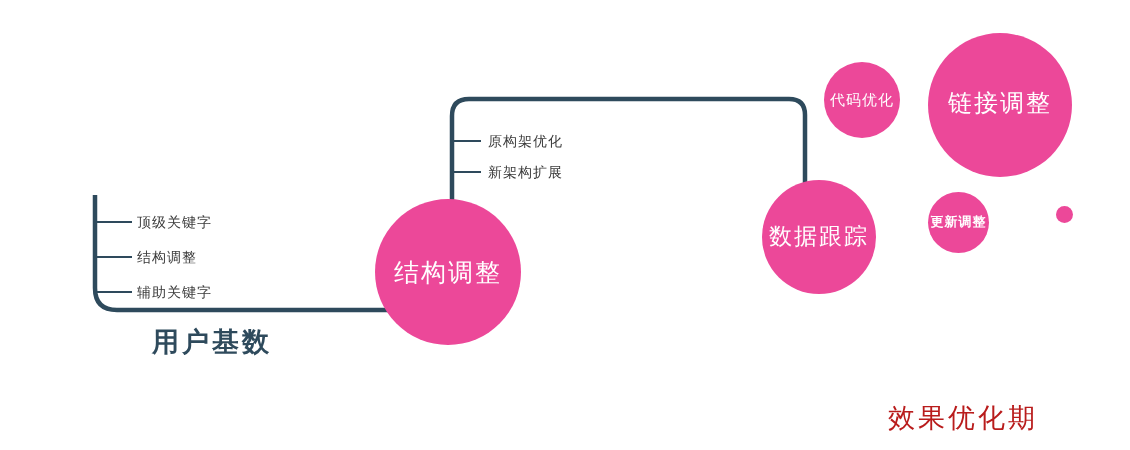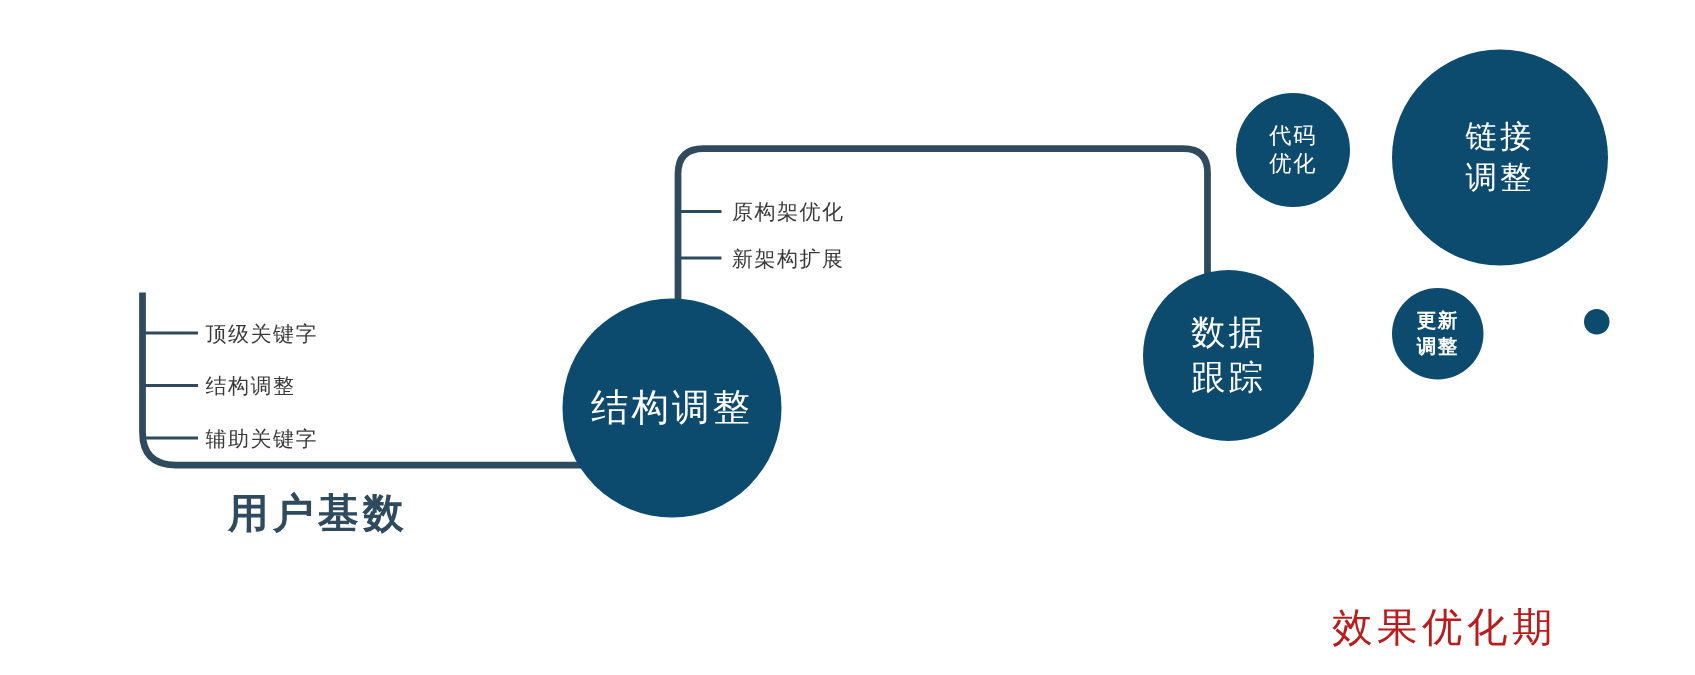--- a/index.html
+++ b/index.html
@@ -17,36 +17,36 @@
   }
   .lines {
     position: absolute;
     left: 0; top: 0;
     width: 1130px;
     height: 450px;
   }
   .node {
     position: absolute;
     border-radius: 50%;
-    background: #0c4a6e;
+    background: #ec4899;
     color: #ffffff;
     display: flex;
-    flex-direction: column;
+    flex-direction: row;
     align-items: center;
     justify-content: center;
     text-align: center;
     line-height: 1.3;
     letter-spacing: 2px;
   }
   .node span { display: block; white-space: nowrap; }
   .node-traffic        { left: 20px;  top: 60px;  width: 150px; height: 150px; font-size: 27px; }
   .node-structure      { left: 375px; top: 199px; width: 146px; height: 146px; font-size: 25px; }
   .node-data-tracking  { left: 762px; top: 180px; width: 114px; height: 114px; font-size: 23px; }
   .node-code-opt       { left: 824px; top: 62px;  width: 76px;  height: 76px;  font-size: 15px; letter-spacing: 1px; }
-  .node-link-adjust    { left: 928px; top: 33px;  width: 144px; height: 144px; font-size: 21px; }
+  .node-link-adjust    { left: 928px; top: 33px;  width: 144px; height: 144px; font-size: 24px; font-family: Liberation Mono, monospace; }
   .node-update-adjust  { left: 928px; top: 192px; width: 61px;  height: 61px;  font-size: 13px; font-weight: bold; letter-spacing: 1px; }
   .node-analysis       { left: 929px; top: 255px; width: 112px; height: 112px; font-size: 25px; }
   .node-dot            { left: 1056px; top: 206px; width: 17px; height: 17px; }
   .branch-label {
     position: absolute;
     font-size: 14px;
     color: #3a3a3a;
     letter-spacing: 1px;
     white-space: nowrap;
   }

